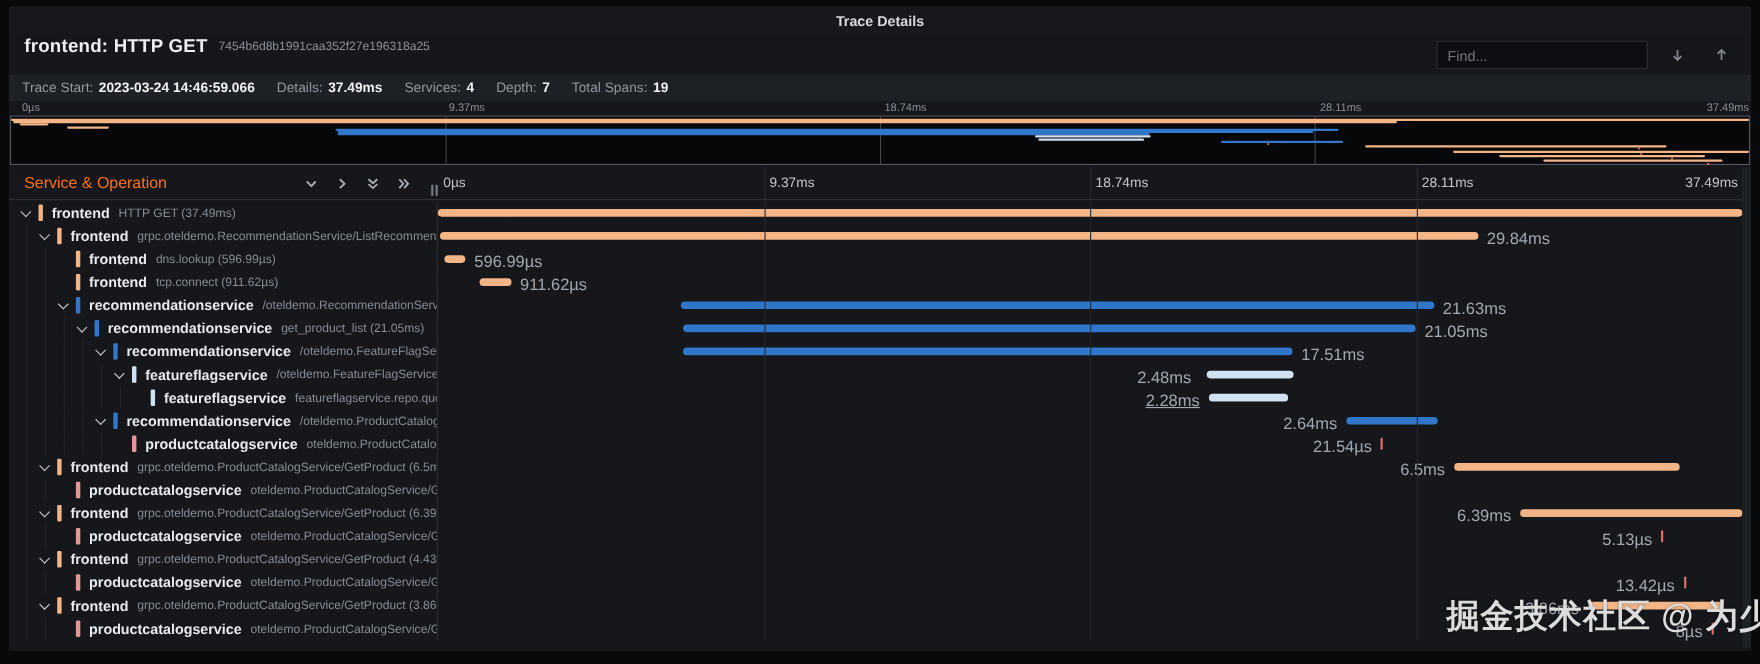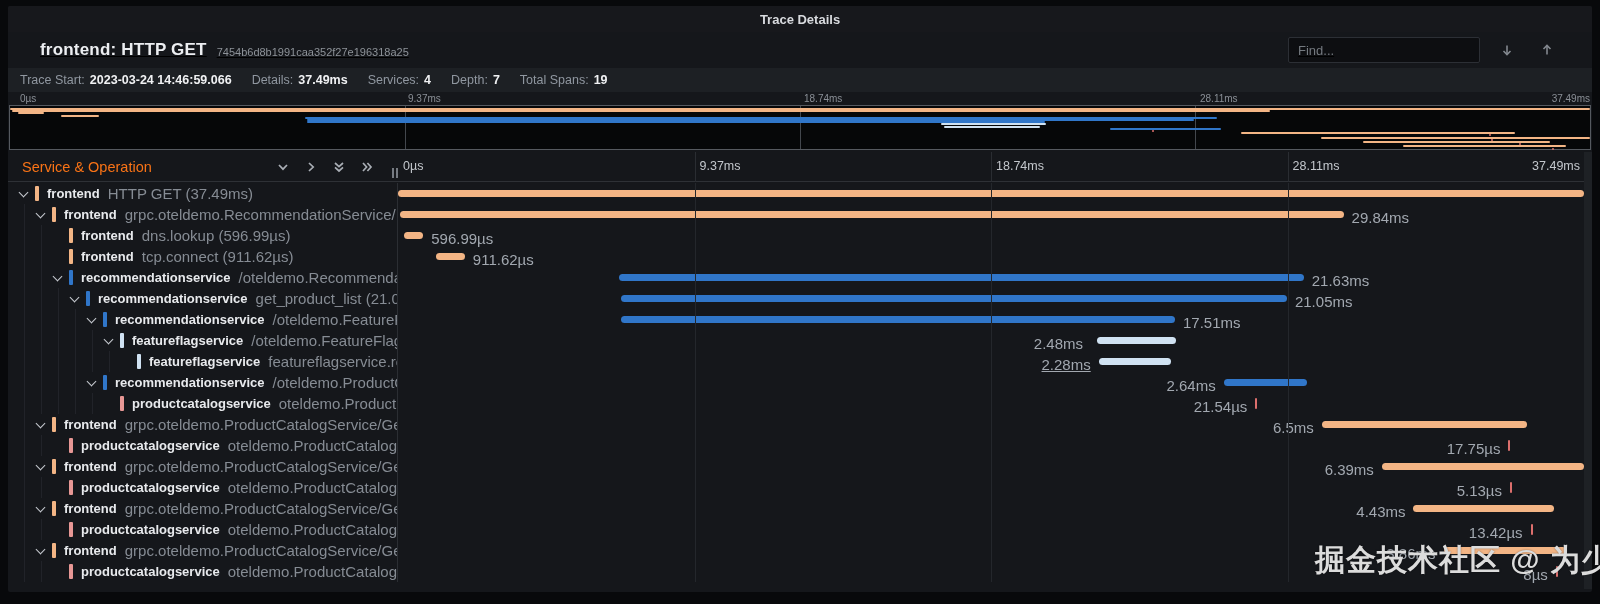--- a/index.html
+++ b/index.html
@@ -7,21 +7,21 @@
   body { background:#08090b; font-family:"Liberation Sans", sans-serif; position:relative; }
 
   .panel { position:absolute; left:8px; top:6px; width:1584px; height:586px;
            background:#15171b; border-radius:2px; overflow:hidden; }
 
   .drawer-title { position:absolute; top:0; left:0; right:0; height:26px;
     display:flex; align-items:center; justify-content:center;
     font-size:13px; font-weight:bold; color:#d8dade; background:#17181c; }
 
   .trace-row { position:absolute; top:26px; left:0; right:0; height:36px;
-    display:flex; align-items:center; padding:0 32px;text-decoration:underline; }
+    display:flex; padding:0 14px; }
   .trace-title { font-size:17px; font-weight:bold; color:#eceef1; letter-spacing:.2px; }
   .trace-id { font-size:11px; color:#8d9298; margin-left:10px; margin-top:4px; }
   .find-wrap { margin-left:auto; display:flex; align-items:center; gap:14px; }
   .find-input { width:192px; height:26px; background:#0d0e11; border:1px solid #2c2f35;
     border-radius:2px; color:#c9ccd1; font-size:13px; padding:0 9px; outline:none;
     font-family:"Liberation Sans", sans-serif; }
   .find-input::placeholder { color:#74797f; }
   .find-btn { width:26px; height:24px; display:flex; align-items:center; justify-content:center;
     background:transparent; border:none; color:#83888f; font-size:14px; cursor:pointer; }
 
@@ -55,21 +55,21 @@
 
   .rows { position:absolute; top:177px; left:0; width:1584px; }
   .row { height:21px; display:flex; position:relative; }
   .row-left { width:390px; height:21px; display:flex; align-items:center; overflow:hidden;
     white-space:nowrap; border-right:1px solid #2b2e33; position:relative; flex:none; cursor:pointer; }
   .guide { position:absolute; top:0; bottom:0; width:1px; background:#212329; }
   .chev { width:7px; height:7px; border-right:1.6px solid #c7cbd1; border-bottom:1.6px solid #c7cbd1;
     transform:rotate(45deg); flex:none; margin-top:-3px; cursor:pointer; }
   .accent { width:4px; height:15px; border-radius:1px; flex:none; }
   .svc-name { font-size:13px; font-weight:bold; color:#e8eaed; margin-left:8px; }
-  .op-name { font-size:15px; color:#868c94; margin-left:8px; }
+  .op-name { font-size:11px; color:#868c94; margin-left:8px; }
   .row-right { width:1186px; height:21px; position:relative; flex:none; }
   .bar { position:absolute; top:7px; height:7px; border-radius:3.5px; cursor:pointer; }
   .tickbar { position:absolute; top:5px; height:11px; width:2px; border-radius:1px; cursor:pointer; }
   .dur-label { position:absolute; top:4.5px; font-size:15px; color:#a2a8b0; white-space:nowrap; }
   .grid-overlay { position:absolute; left:390px; top:177px; width:1186px; pointer-events:none; }
   .grid-line { position:absolute; top:0; bottom:0; width:1px; background:#24272c; }
 
   .gutter { position:absolute; right:0; top:146px; bottom:3px; width:8px; background:#1e2125; }
 
   .watermark { position:absolute; left:1315px; top:540px; font-size:30px; font-weight:bold;
@@ -376,24 +376,20 @@
       <div class="row">
         <div class="row-left">
           <div class="guide" style="left: 16px;"></div>
           <div class="guide" style="left: 33px;"></div>
           <span style="flex: 0 0 auto; width: 46px;"></span>
           <span style="flex: 0 0 auto; width: 7px;"></span>
           <span class="accent" style="background: rgb(231, 151, 149); margin-left: 8px;"></span>
           <span class="svc-name">productcatalogservice</span>
           <span class="op-name">oteldemo.ProductCatalogService/GetProduct (17.75µs)</span>
         </div>
-        <div class="row-right">
-          <div class="tickbar" style="left: 1110.39px; background: rgb(220, 111, 109);"></div>
-          <span class="dur-label" style="right: 83.6079px;">17.75µs</span>
-        </div>
       </div>
       <div class="row">
         <div class="row-left">
           <div class="guide" style="left: 16px;"></div>
           <span style="flex: 0 0 auto; width: 29px;"></span>
           <span class="chev"></span>
           <span class="accent" style="background: rgb(243, 181, 133); margin-left: 8px;"></span>
           <span class="svc-name">frontend</span>
           <span class="op-name">grpc.oteldemo.ProductCatalogService/GetProduct (6.39ms)</span>
         </div>
@@ -418,24 +414,20 @@
         </div>
       </div>
       <div class="row">
         <div class="row-left">
           <div class="guide" style="left: 16px;"></div>
           <span style="flex: 0 0 auto; width: 29px;"></span>
           <span class="chev"></span>
           <span class="accent" style="background: rgb(243, 181, 133); margin-left: 8px;"></span>
           <span class="svc-name">frontend</span>
           <span class="op-name">grpc.oteldemo.ProductCatalogService/GetProduct (4.43ms)</span>
-        </div>
-        <div class="row-right">
-          <div class="bar" style="left: 1015.49px; width: 140.144px; background: rgb(243, 181, 133);"></div>
-          <span class="dur-label" style="right: 178.513px;">4.43ms</span>
         </div>
       </div>
       <div class="row">
         <div class="row-left">
           <div class="guide" style="left: 16px;"></div>
           <div class="guide" style="left: 33px;"></div>
           <span style="flex: 0 0 auto; width: 46px;"></span>
           <span style="flex: 0 0 auto; width: 7px;"></span>
           <span class="accent" style="background: rgb(231, 151, 149); margin-left: 8px;"></span>
           <span class="svc-name">productcatalogservice</span>

